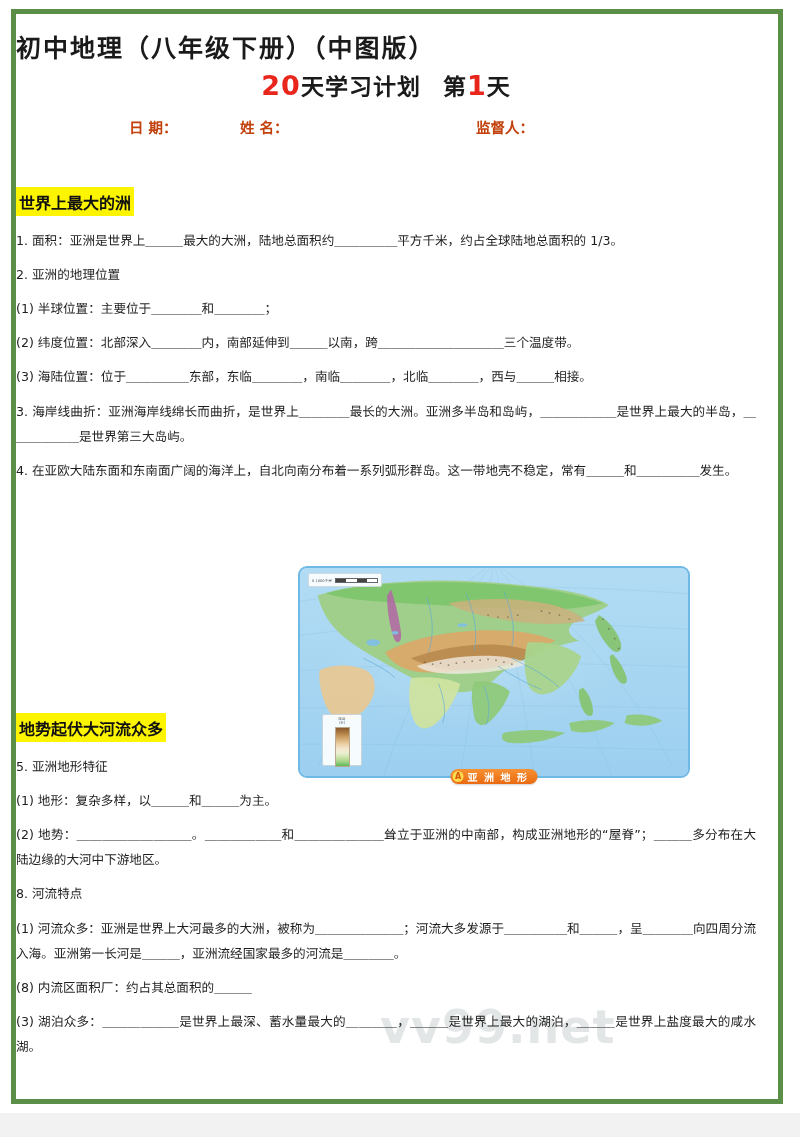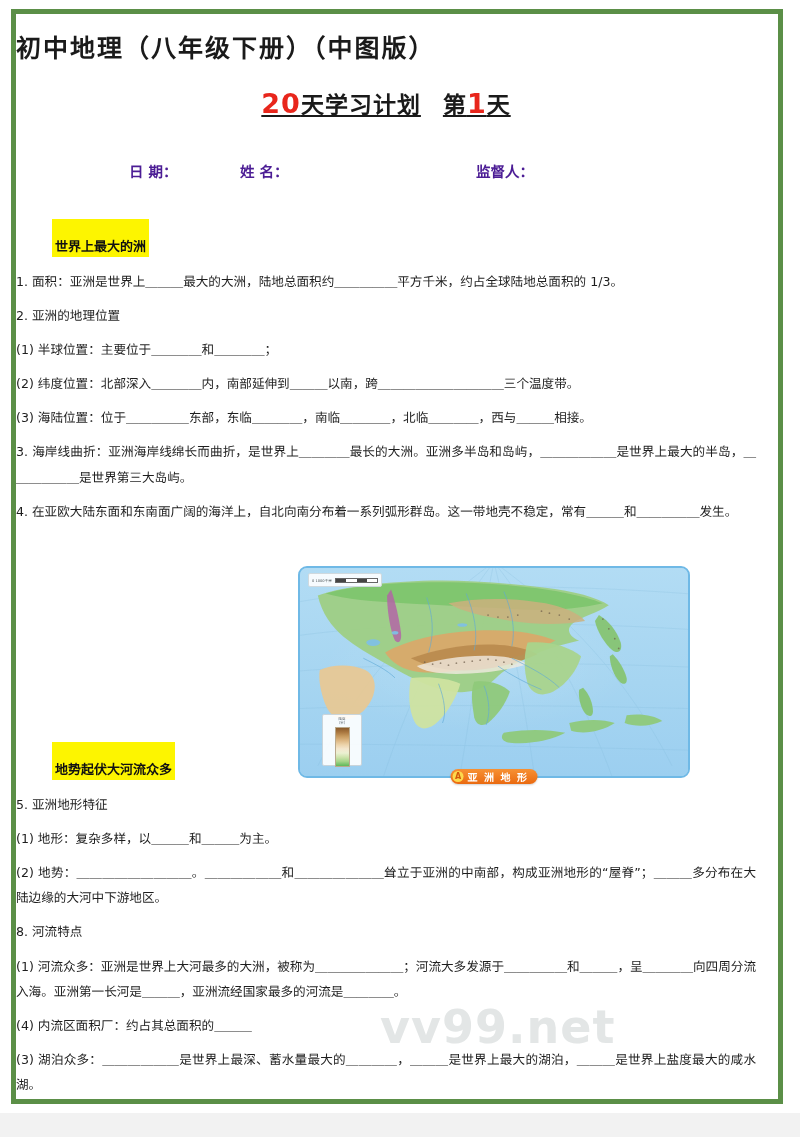--- a/index.html
+++ b/index.html
@@ -76,59 +76,57 @@
     color: #1a1a1a;
     letter-spacing: 2px;
     margin-top: 14px;
     font-family: "DejaVu Sans", sans-serif;
   }
   .title-sub {
     text-align: center;
     font-size: 23px;
     font-weight: bold;
     color: #1a1a1a;
-    margin-top: 22px;
+    margin-top: 4px;
     letter-spacing: 1px;
     font-family: "DejaVu Sans", sans-serif;
-    text-decoration: underline;
   }
   .title-sub .num {
     color: #e8261c;
     font-size: 27px;
     font-weight: bold;
   }
   .title-sub .gap { display: inline-block; width: 22px; }
 
   .meta-row {
     display: flex;
-    margin-top: 40px;
+    margin-top: 14px;
     font-size: 14.5px;
     font-weight: bold;
-    color: #4c1d95;
+    color: #c2410c;
     font-family: "DejaVu Sans", sans-serif;
   }
   .meta-row .m1 { width: 224px; padding-left: 113px; box-sizing: border-box; }
   .meta-row .m2 { width: 236px; }
   .meta-row .m3 { flex: 1; }
 
   
   .section-head {
     margin-top: 56px;
     margin-bottom: 4px;
   }
   .section-head.second { margin-top: 0; }
   .section-head span {
     background: #fdf500;
     color: #111111;
-    font-size: 13px;
-    font-weight: bold;
-    padding: 20px 3px 3px 3px;
+    font-size: 16px;
+    font-weight: bold;
+    padding: 7px 3px 3px 3px;
     font-family: "DejaVu Sans", sans-serif;
     line-height: 1.35;
-    margin-left: 36px;
   }
 
   p.q {
     font-size: 12.6px;
     color: #1e1e1e;
     line-height: 2.0;
     margin: 0;
     padding: 9px 0 0 0;
     text-align: justify;
     font-family: "DejaVu Sans", sans-serif;
@@ -417,18 +415,18 @@
 
     <div class="section-head second">
       <span>地势起伏大河流众多</span>
     </div>
 
     <p class="q">5. 亚洲地形特征</p>
     <p class="q">(1) 地形：复杂多样，以＿＿＿和＿＿＿为主。</p>
     <p class="q">(2) 地势：＿＿＿＿＿＿＿＿＿。＿＿＿＿＿＿和＿＿＿＿＿＿＿耸立于亚洲的中南部，构成亚洲地形的“屋脊”；＿＿＿多分布在大陆边缘的大河中下游地区。</p>
     <p class="q">8. 河流特点</p>
     <p class="q">(1) 河流众多：亚洲是世界上大河最多的大洲，被称为＿＿＿＿＿＿＿；河流大多发源于＿＿＿＿＿和＿＿＿，呈＿＿＿＿向四周分流入海。亚洲第一长河是＿＿＿，亚洲流经国家最多的河流是＿＿＿＿。</p>
-    <p class="q">(4) 内流区面积厂：约占其总面积的＿＿＿</p>
+    <p class="q">(8) 内流区面积厂：约占其总面积的＿＿＿</p>
     <p class="q">(3) 湖泊众多：＿＿＿＿＿＿是世界上最深、蓄水量最大的＿＿＿＿，＿＿＿是世界上最大的湖泊，＿＿＿是世界上盐度最大的咸水湖。</p>
   </div>
 </div>
 
 <div class="page-bottom-strip"></div>
 
 </body></html>

